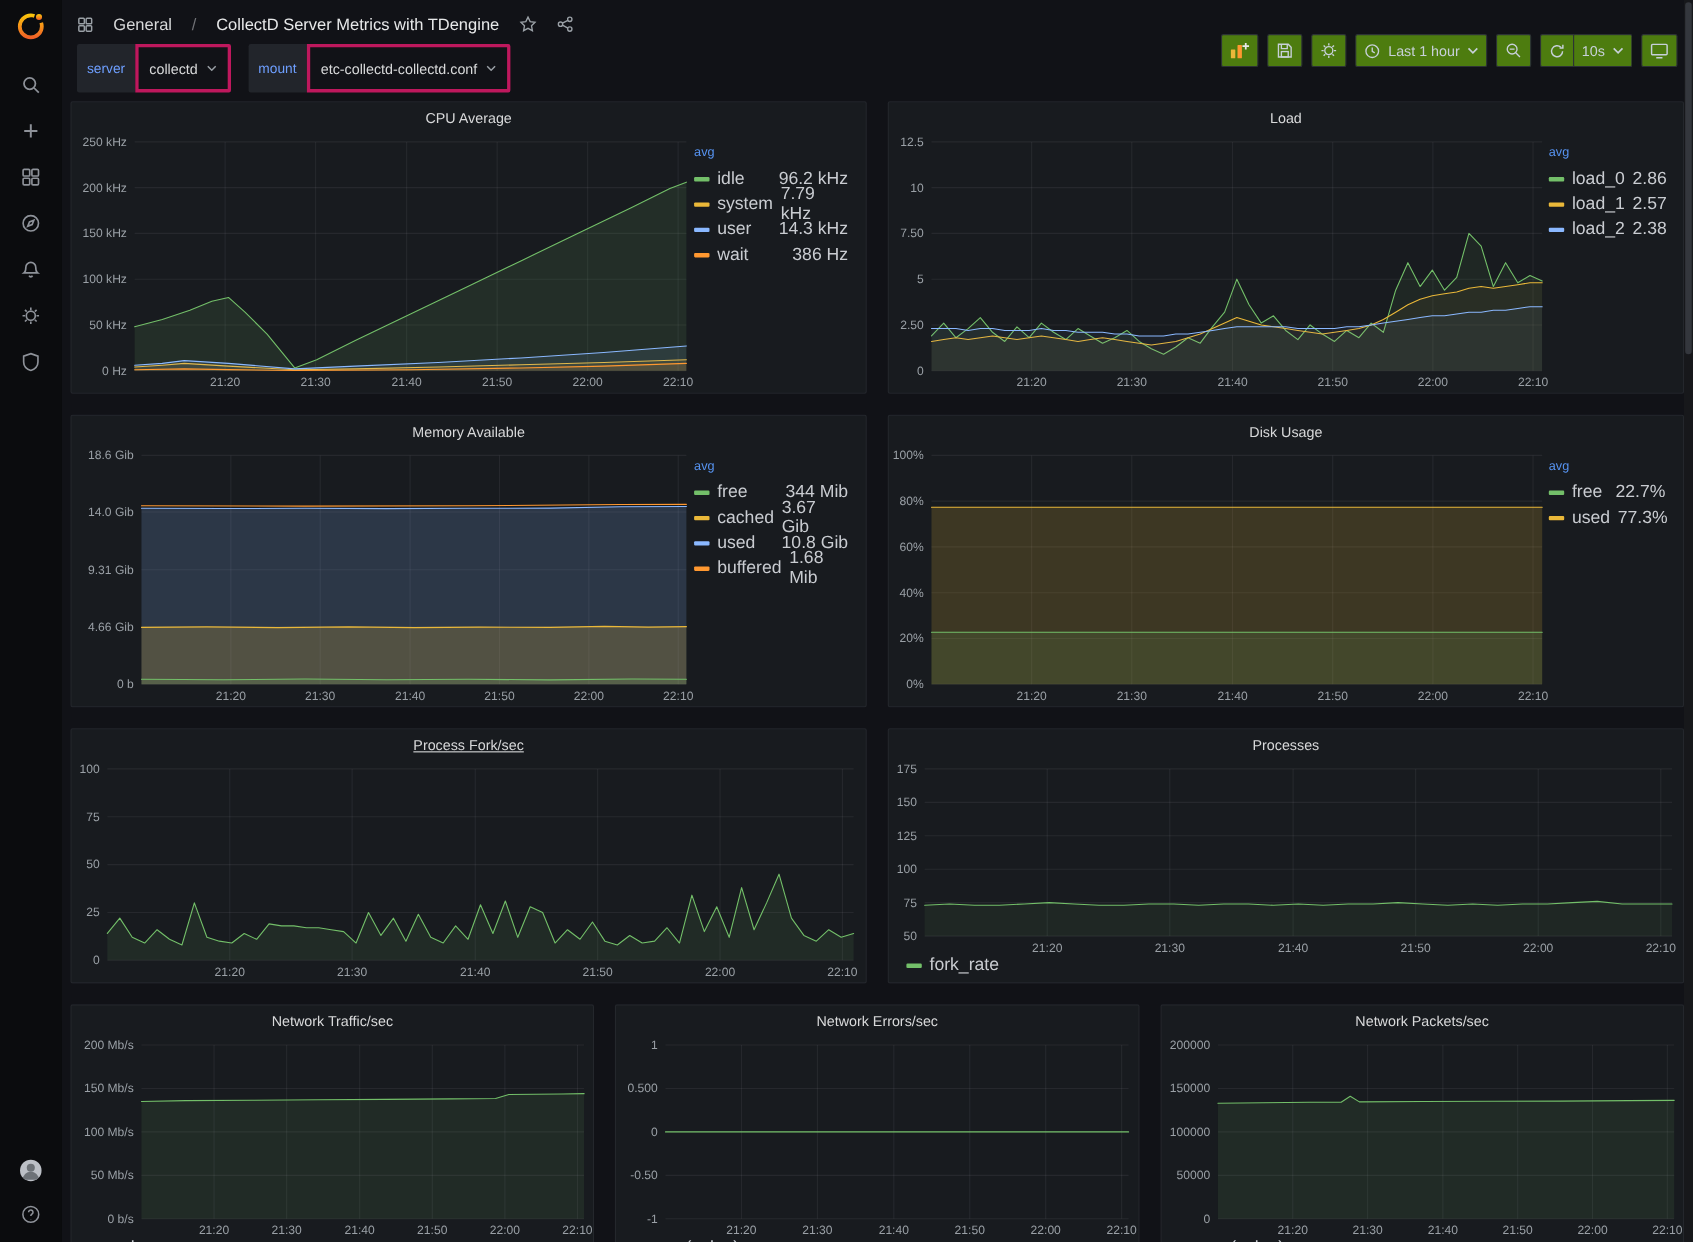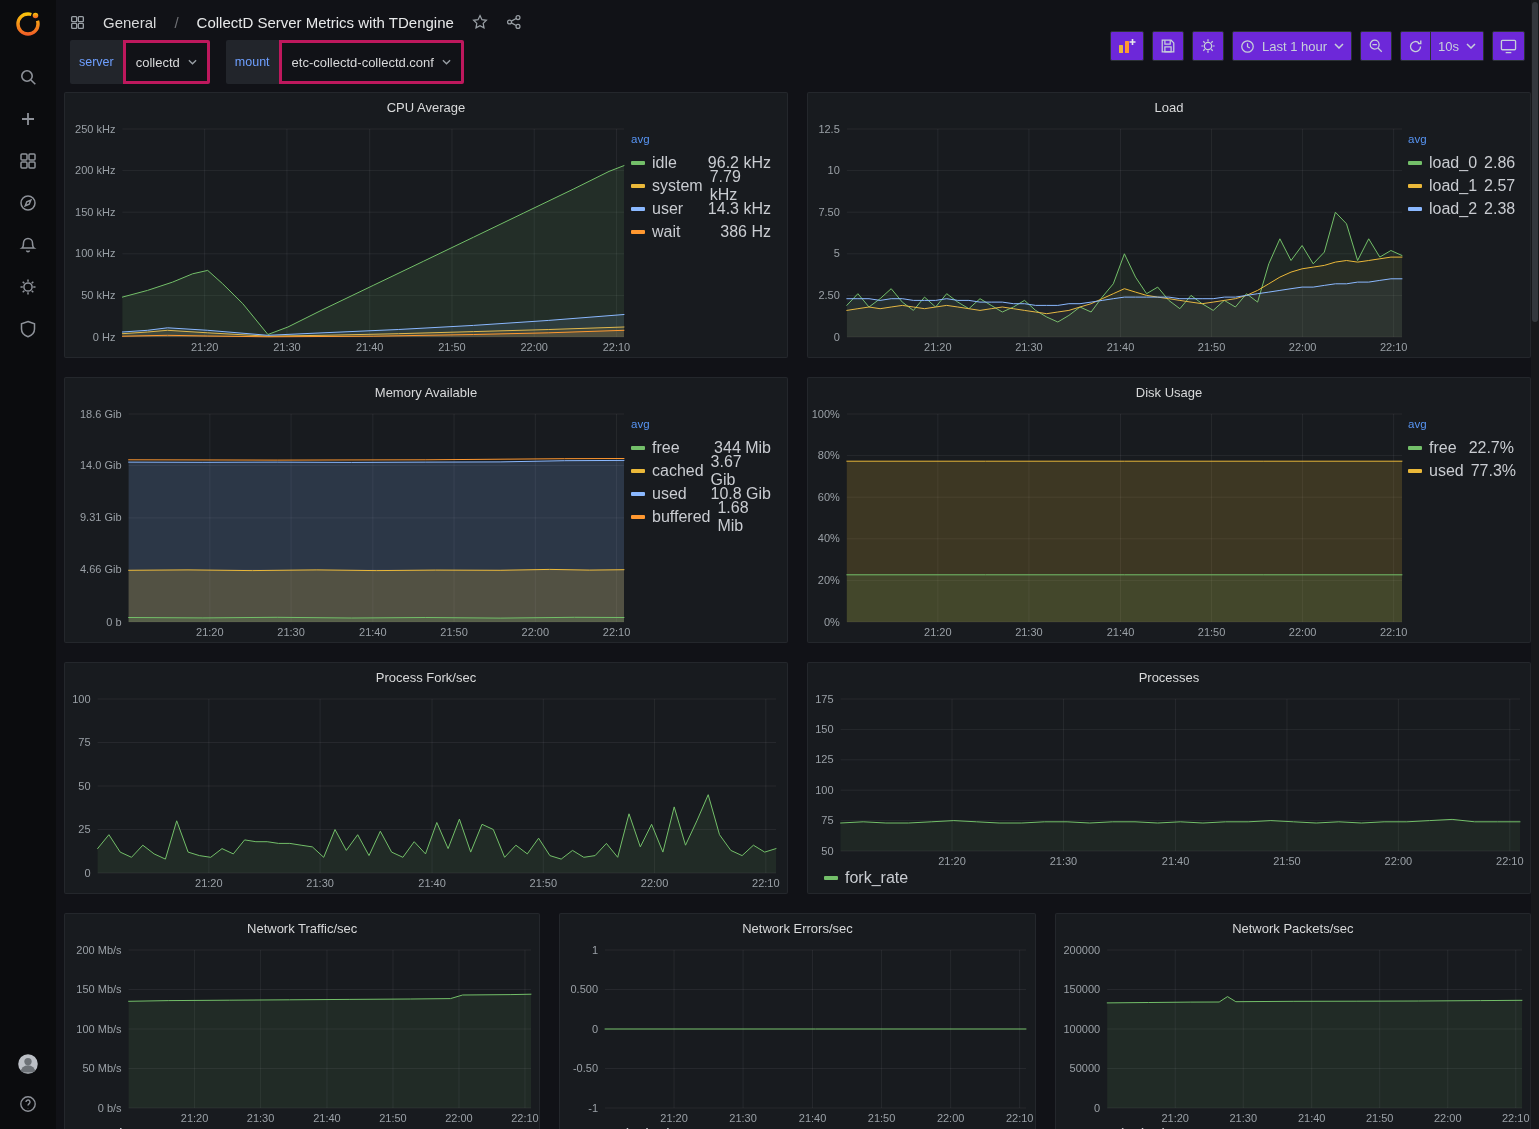--- a/index.html
+++ b/index.html
@@ -29,21 +29,21 @@
   .crumb { display:flex; align-items:center; gap:18px; font-size:15px; }
   .crumb .sep { color:#707176; }
   .crumb-btn { background:none; border:none; color:#d8d9da; font-size:15px; cursor:pointer;
                font-family:inherit; }
   .crumb-title { font-weight:500; color:#e8e9ea; }
   .icon-plain { background:none; border:none; color:#9aa0a6; cursor:pointer; display:flex; align-items:center; }
   .nav-actions { margin-left:auto; display:flex; gap:8px; align-items:center; }
   .btn {
     height:30px; min-width:30px; padding:0 7px;
     display:flex; align-items:center; justify-content:flex-start; gap:7px;
-    background:#6d28d9; border:1px solid #2c3235; border-radius:2px;
+    background:#4d7c0f; border:1px solid #2c3235; border-radius:2px;
     color:#c7d0d9; font-size:13px; cursor:pointer; font-family:inherit;margin-top:48px;
   }
   .btn-group { display:flex;border-radius:12px; }
   .btn-group .btn:first-child { border-radius:2px 0 0 2px; }
   .btn-group .btn:last-child { border-radius:0 2px 2px 0; border-left:none; }
 
   
   .submenu { display:flex; gap:16px; align-items:center; height:40px; padding:0 14px 4px; }
   .var { display:flex; align-items:stretch; height:44px; }
   .var-label {
@@ -60,21 +60,21 @@
     display:grid; grid-template-columns:repeat(6,1fr);
     grid-template-rows:266px 266px 232px 238px;
     gap:19px; padding:8px 8px 0;
   }
   .panel { background:#181b1f; border:1px solid rgba(204,204,220,0.07); border-radius:2px;
            display:flex; flex-direction:column; min-width:0; min-height:0; }
   .p-cpu  { grid-column:1/4; grid-row:1; }
   .p-load { grid-column:4/7; grid-row:1; }
   .p-mem  { grid-column:1/4; grid-row:2; }
   .p-disk { grid-column:4/7; grid-row:2; }
-  .p-fork { grid-column:1/4; grid-row:3; }
+  .p-fork { grid-column:1/4; grid-row:3;text-decoration:underline; }
   .p-proc { grid-column:4/7; grid-row:3;justify-content:center; }
   .p-nt   { grid-column:1/3; grid-row:4; }
   .p-ne   { grid-column:3/5; grid-row:4; }
   .p-np   { grid-column:5/7; grid-row:4; }
 
   .panel-h { height:28px; flex:none; display:flex; align-items:center; justify-content:center;
              font-size:13px; font-weight:500; color:#d8d9da; cursor:pointer; }
   .panel-b { flex:1; display:flex; min-height:0; padding:0 6px 2px 2px; }
   .panel-b.col { flex-direction:column; }
   .chart { flex:1; position:relative; min-width:0; min-height:0; }

